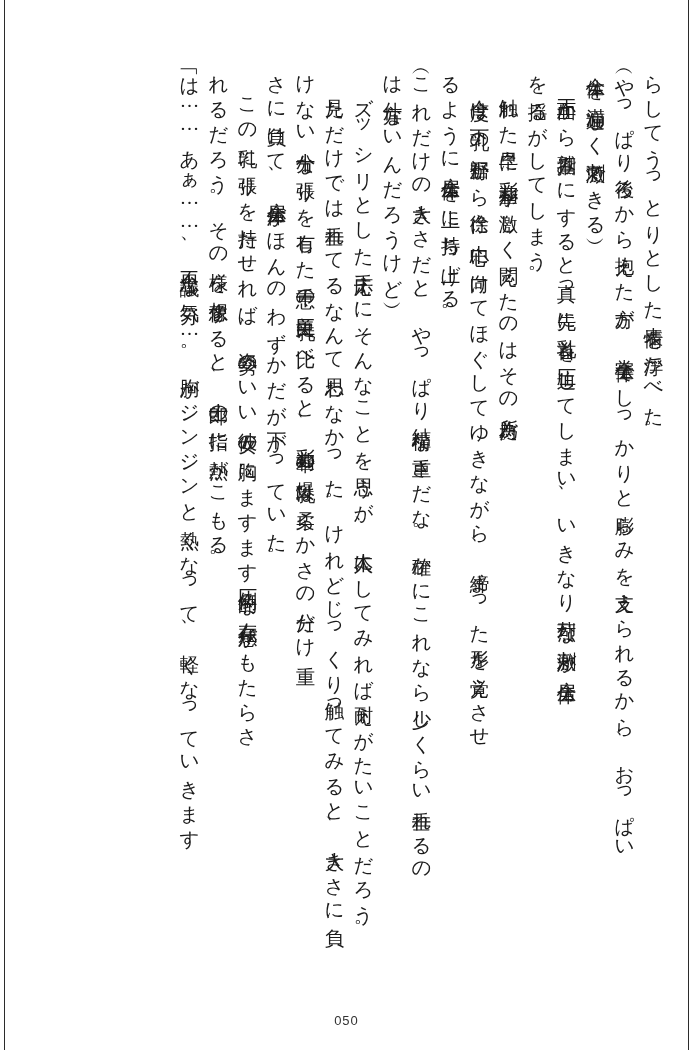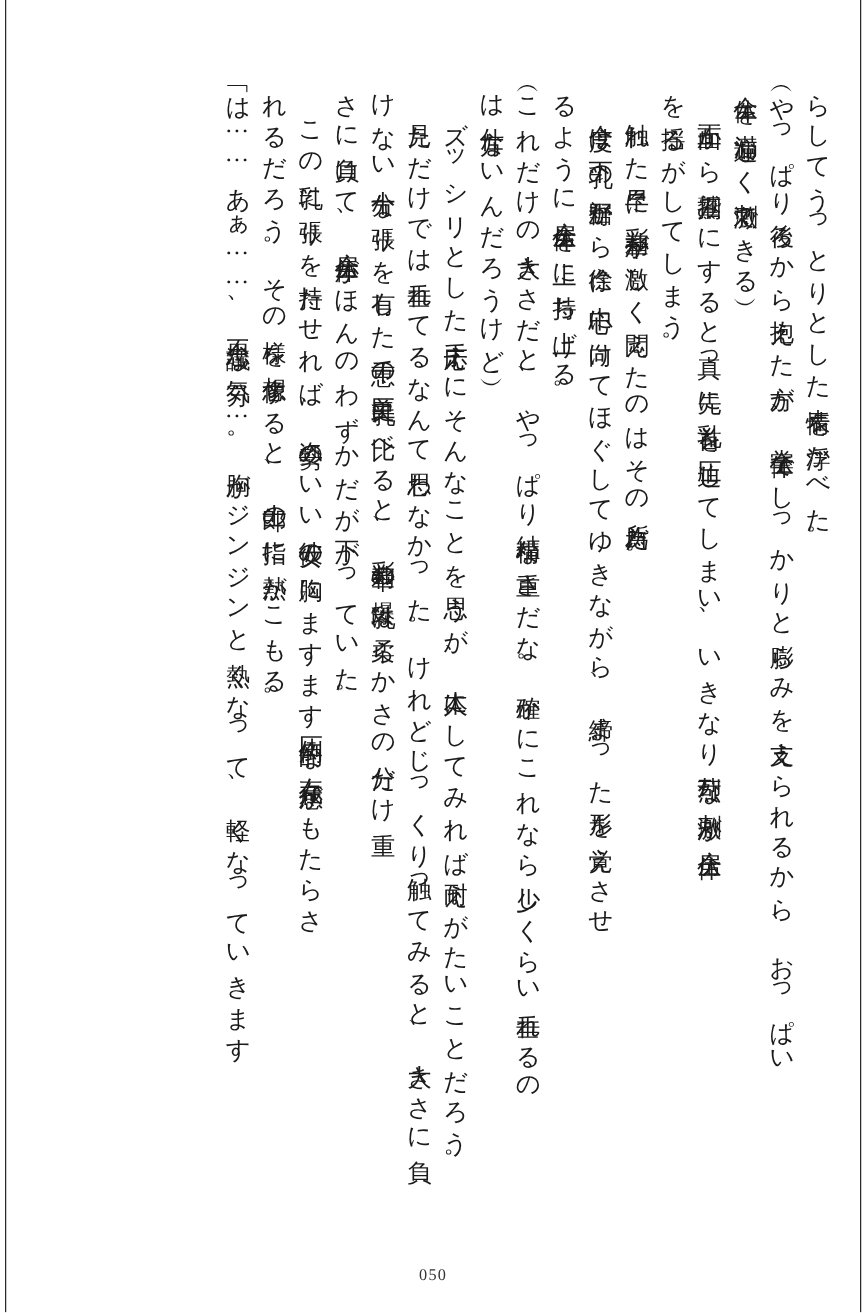--- a/index.html
+++ b/index.html
@@ -54,21 +54,21 @@
     white-space: pre;
     overflow: visible;
     font-feature-settings: "vert" 1;
   }
   #page-number {
     position: absolute;
     left: 0;
     right: 0;
     bottom: 22px;
     text-align: center;
-    font-family: Liberation Serif, serif;
+    font-family: Liberation Sans, sans-serif;
     font-size: 13px;
     letter-spacing: 1px;
     color: #333333;
   }
 </style>
 </head>
 <body>
 
 <div id="page">
 

